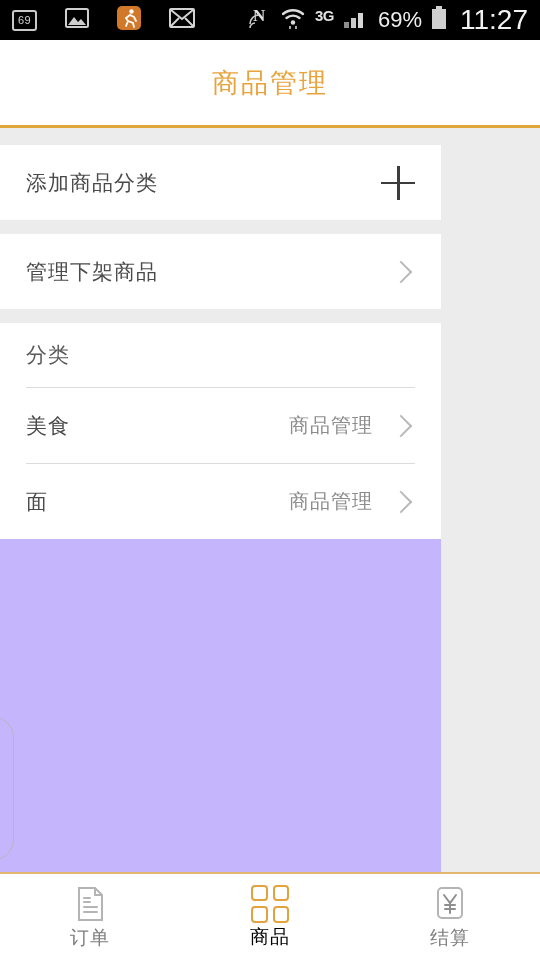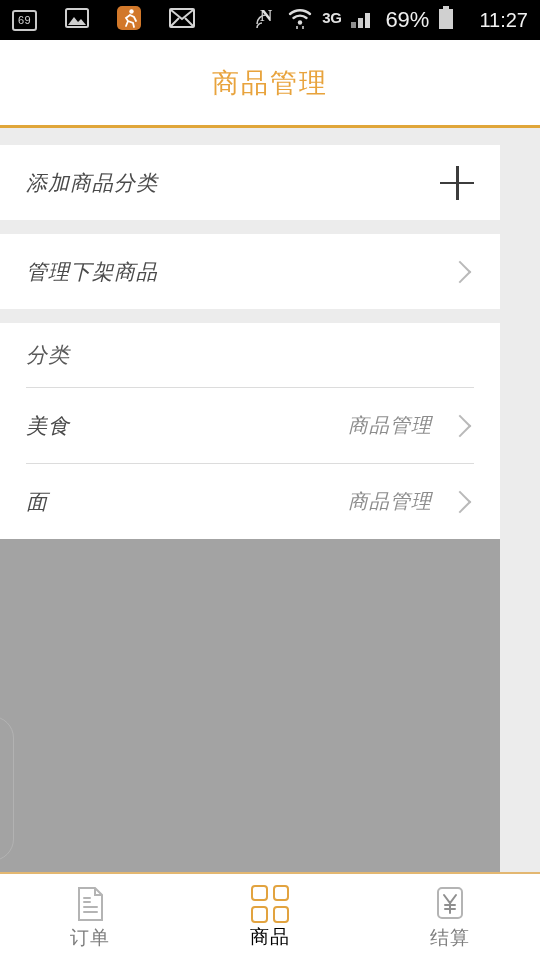--- a/index.html
+++ b/index.html
@@ -20,34 +20,34 @@
   .sb-left{ display:flex; align-items:center; gap:28px; }
   .sb-right{ margin-left:auto; display:flex; align-items:center; gap:9px; }
   .sb-badge{
     border:2px solid #c9c9c9; border-radius:3px;
     font-size:11px; line-height:1; padding:3px 4px; color:#d4d4d4;
     letter-spacing:.5px;
   }
   .icn{ display:block; }
   .sb-3g{ font-size:15px; font-weight:bold; color:#e2e2e2; letter-spacing:-.5px; align-self:flex-start; margin-top:3px;}
   .sb-pct{ font-size:22px; color:#efefef; letter-spacing:0px; }
-  .sb-time{ font-size:20px; color:#f2f2f2; letter-spacing:0px; margin-left:16px;}
+  .sb-time{ font-size:28px; color:#f2f2f2; letter-spacing:0px; margin-left:4px;}
 
   
   .header{
     position:absolute; top:40px; left:0; width:540px; height:88px;
     background:#fff; display:flex; align-items:center; justify-content:center;
     border-bottom:3px solid #e0a63a;
   }
   .header-title{ font-size:27px; color:#e8a33c; letter-spacing:2px; }
 
   
   .content{
-    position:absolute; top:131px; left:0; width:500px; bottom:88px;
-    background:#a3a3a3; overflow:hidden;font-style:italic;
+    position:absolute; top:131px; left:0; width:441px; bottom:88px;
+    background:#c4b5fd; overflow:hidden;
   }
   .gap{ height:14px; background:#ececec; }
   .card{ background:#fff; }
 
   .row{
     position:relative; display:flex; align-items:center;
     height:75px; padding:0 26px; background:#fff;
   }
   .row-label{ font-size:21px; color:#4a4a4a; letter-spacing:1px; }
   .row-right{ margin-left:auto; display:flex; align-items:center; gap:20px; }

